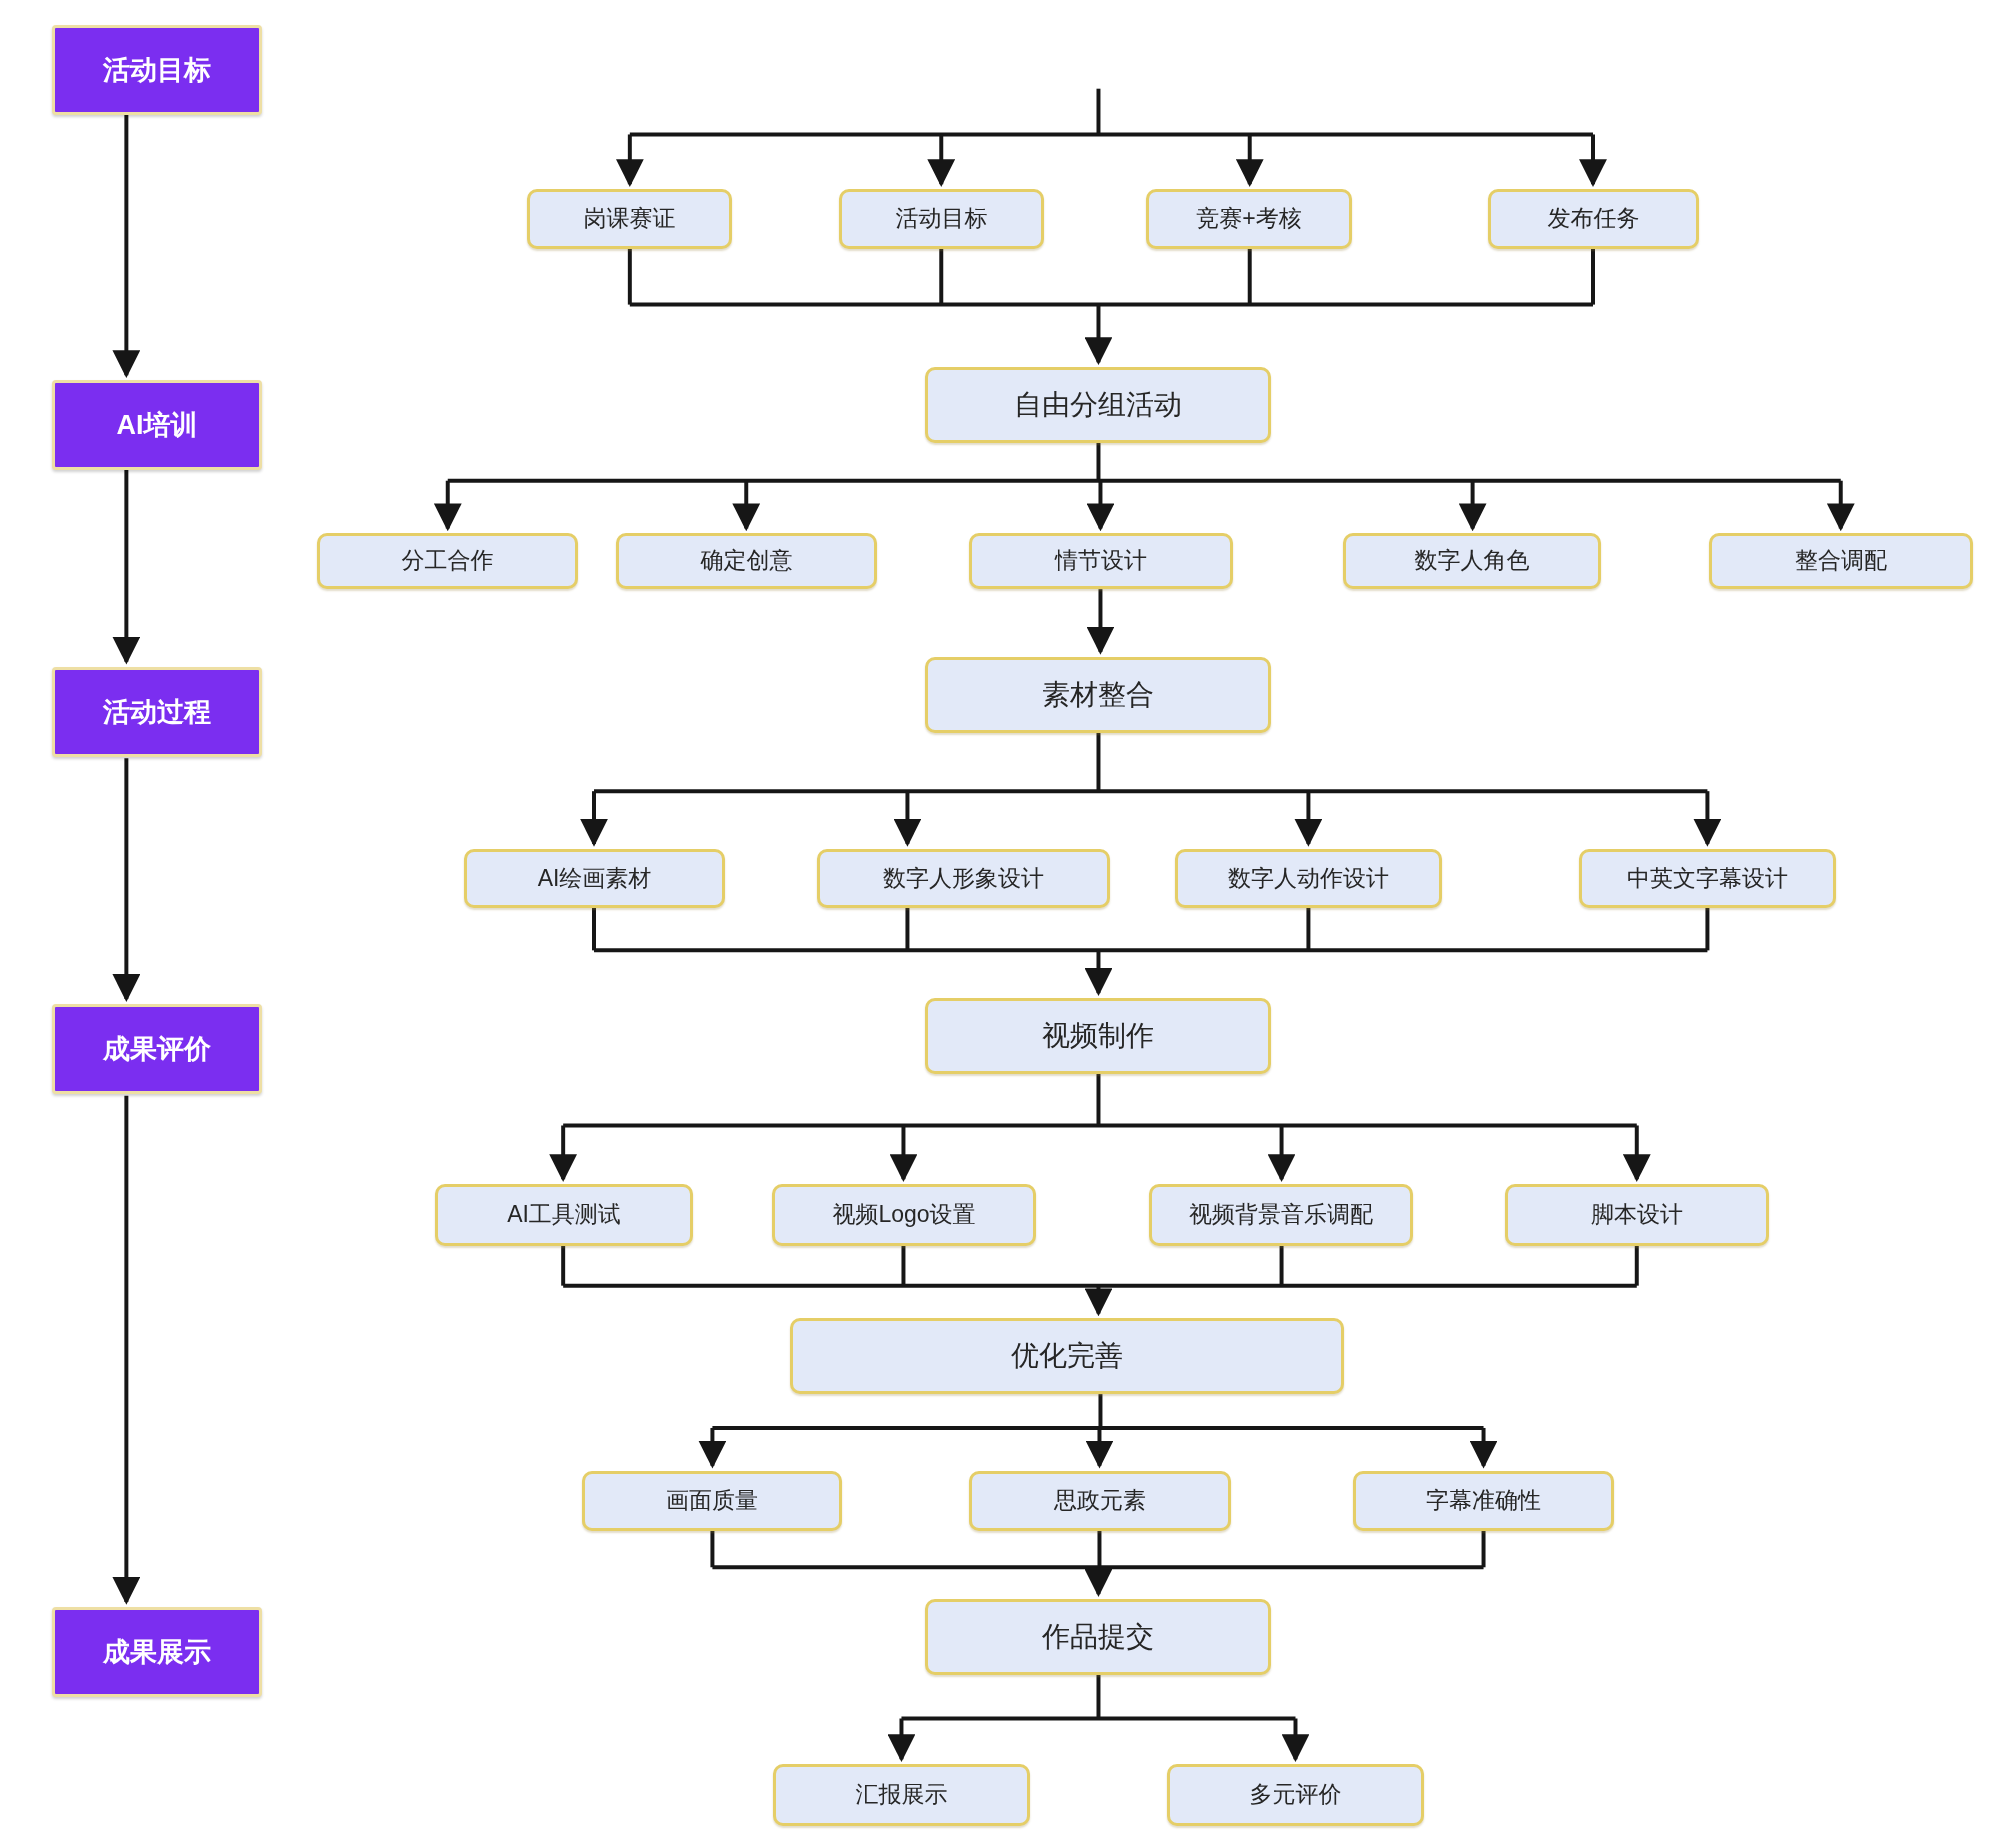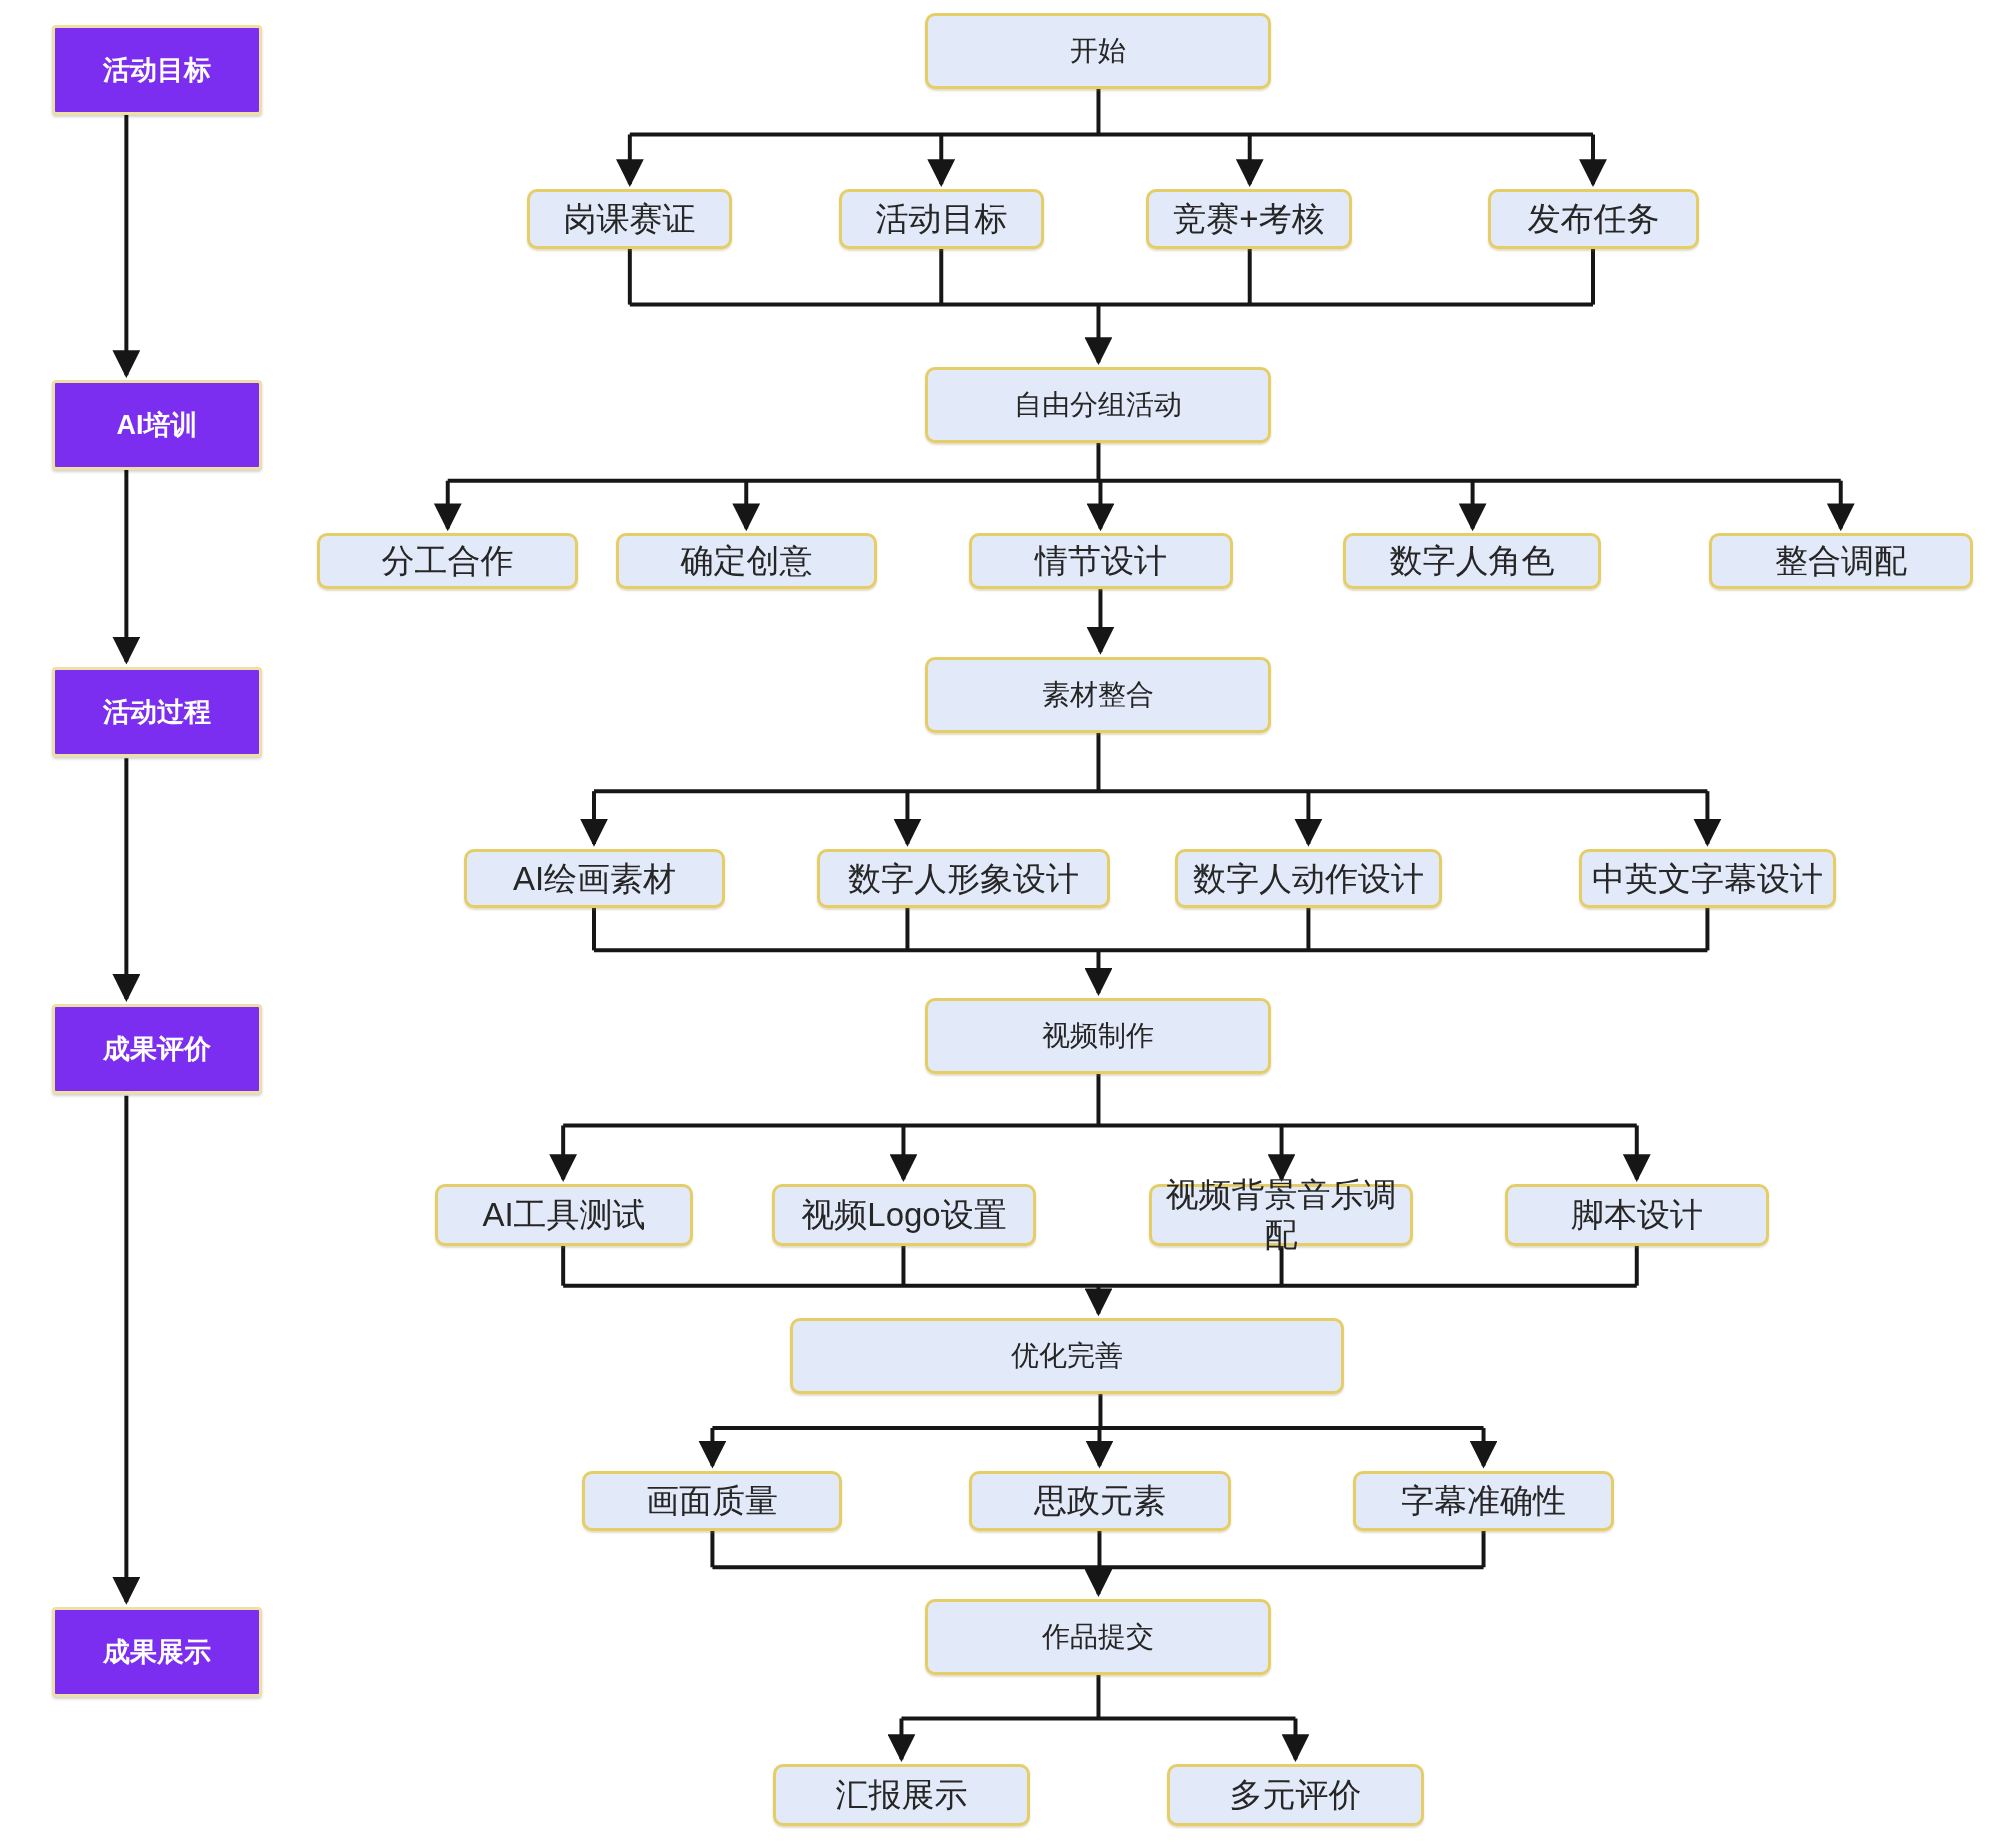--- a/index.html
+++ b/index.html
@@ -8,21 +8,21 @@
     width:1989px;height:1846px;background:#ffffff;
     font-family:"Liberation Sans",sans-serif;
     position:relative;overflow:hidden;
   }
   .canvas{position:relative;width:1989px;height:1846px;background:#ffffff}
   svg.edges{position:absolute;left:0;top:0;z-index:1}
   .node{
     position:absolute;z-index:2;
     display:flex;align-items:center;justify-content:center;
     background:#e2e9f8;border:3px solid #e5ce67;border-radius:10px;
-    color:#262626;font-size:33px;line-height:1.2;text-align:center;
+    color:#262626;font-size:23px;line-height:1.2;text-align:center;
     box-shadow:0 2px 2px rgba(150,130,60,.28);
   }
   .node.center{font-size:28px}
   .stage{
     position:absolute;z-index:2;
     display:flex;align-items:center;justify-content:center;
     background:#7b2ef0;border:3px solid #eedfa4;border-radius:4px;
     color:#ffffff;font-size:27px;font-weight:bold;text-align:center;
     box-shadow:0 2px 3px rgba(0,0,0,.18);
     margin-left:30px;
@@ -116,21 +116,20 @@
       <path d="M1302,1727 L1302,1768" marker-end="url(#arw)"></path>
     </g>
   </svg>
 
   <div class="stage" style="left:22px;top:25px;width:210px;height:90px">活动目标</div>
   <div class="stage" style="left:22px;top:380px;width:210px;height:90px">AI培训</div>
   <div class="stage" style="left:22px;top:667px;width:210px;height:90px">活动过程</div>
   <div class="stage" style="left:22px;top:1004px;width:210px;height:90px">成果评价</div>
   <div class="stage" style="left:22px;top:1607px;width:210px;height:90px">成果展示</div>
 
-  <div class="node center" style="left:925px;top:13px;width:346px;height:76px">开始</div>
 
   <div class="node" style="left:527px;top:189px;width:205px;height:60px">岗课赛证</div>
   <div class="node" style="left:839px;top:189px;width:205px;height:60px">活动目标</div>
   <div class="node" style="left:1146px;top:189px;width:206px;height:60px">竞赛+考核</div>
   <div class="node" style="left:1488px;top:189px;width:211px;height:60px">发布任务</div>
 
   <div class="node center" style="left:925px;top:367px;width:346px;height:76px">自由分组活动</div>
 
   <div class="node" style="left:317px;top:533px;width:261px;height:56px">分工合作</div>
   <div class="node" style="left:616px;top:533px;width:261px;height:56px">确定创意</div>

